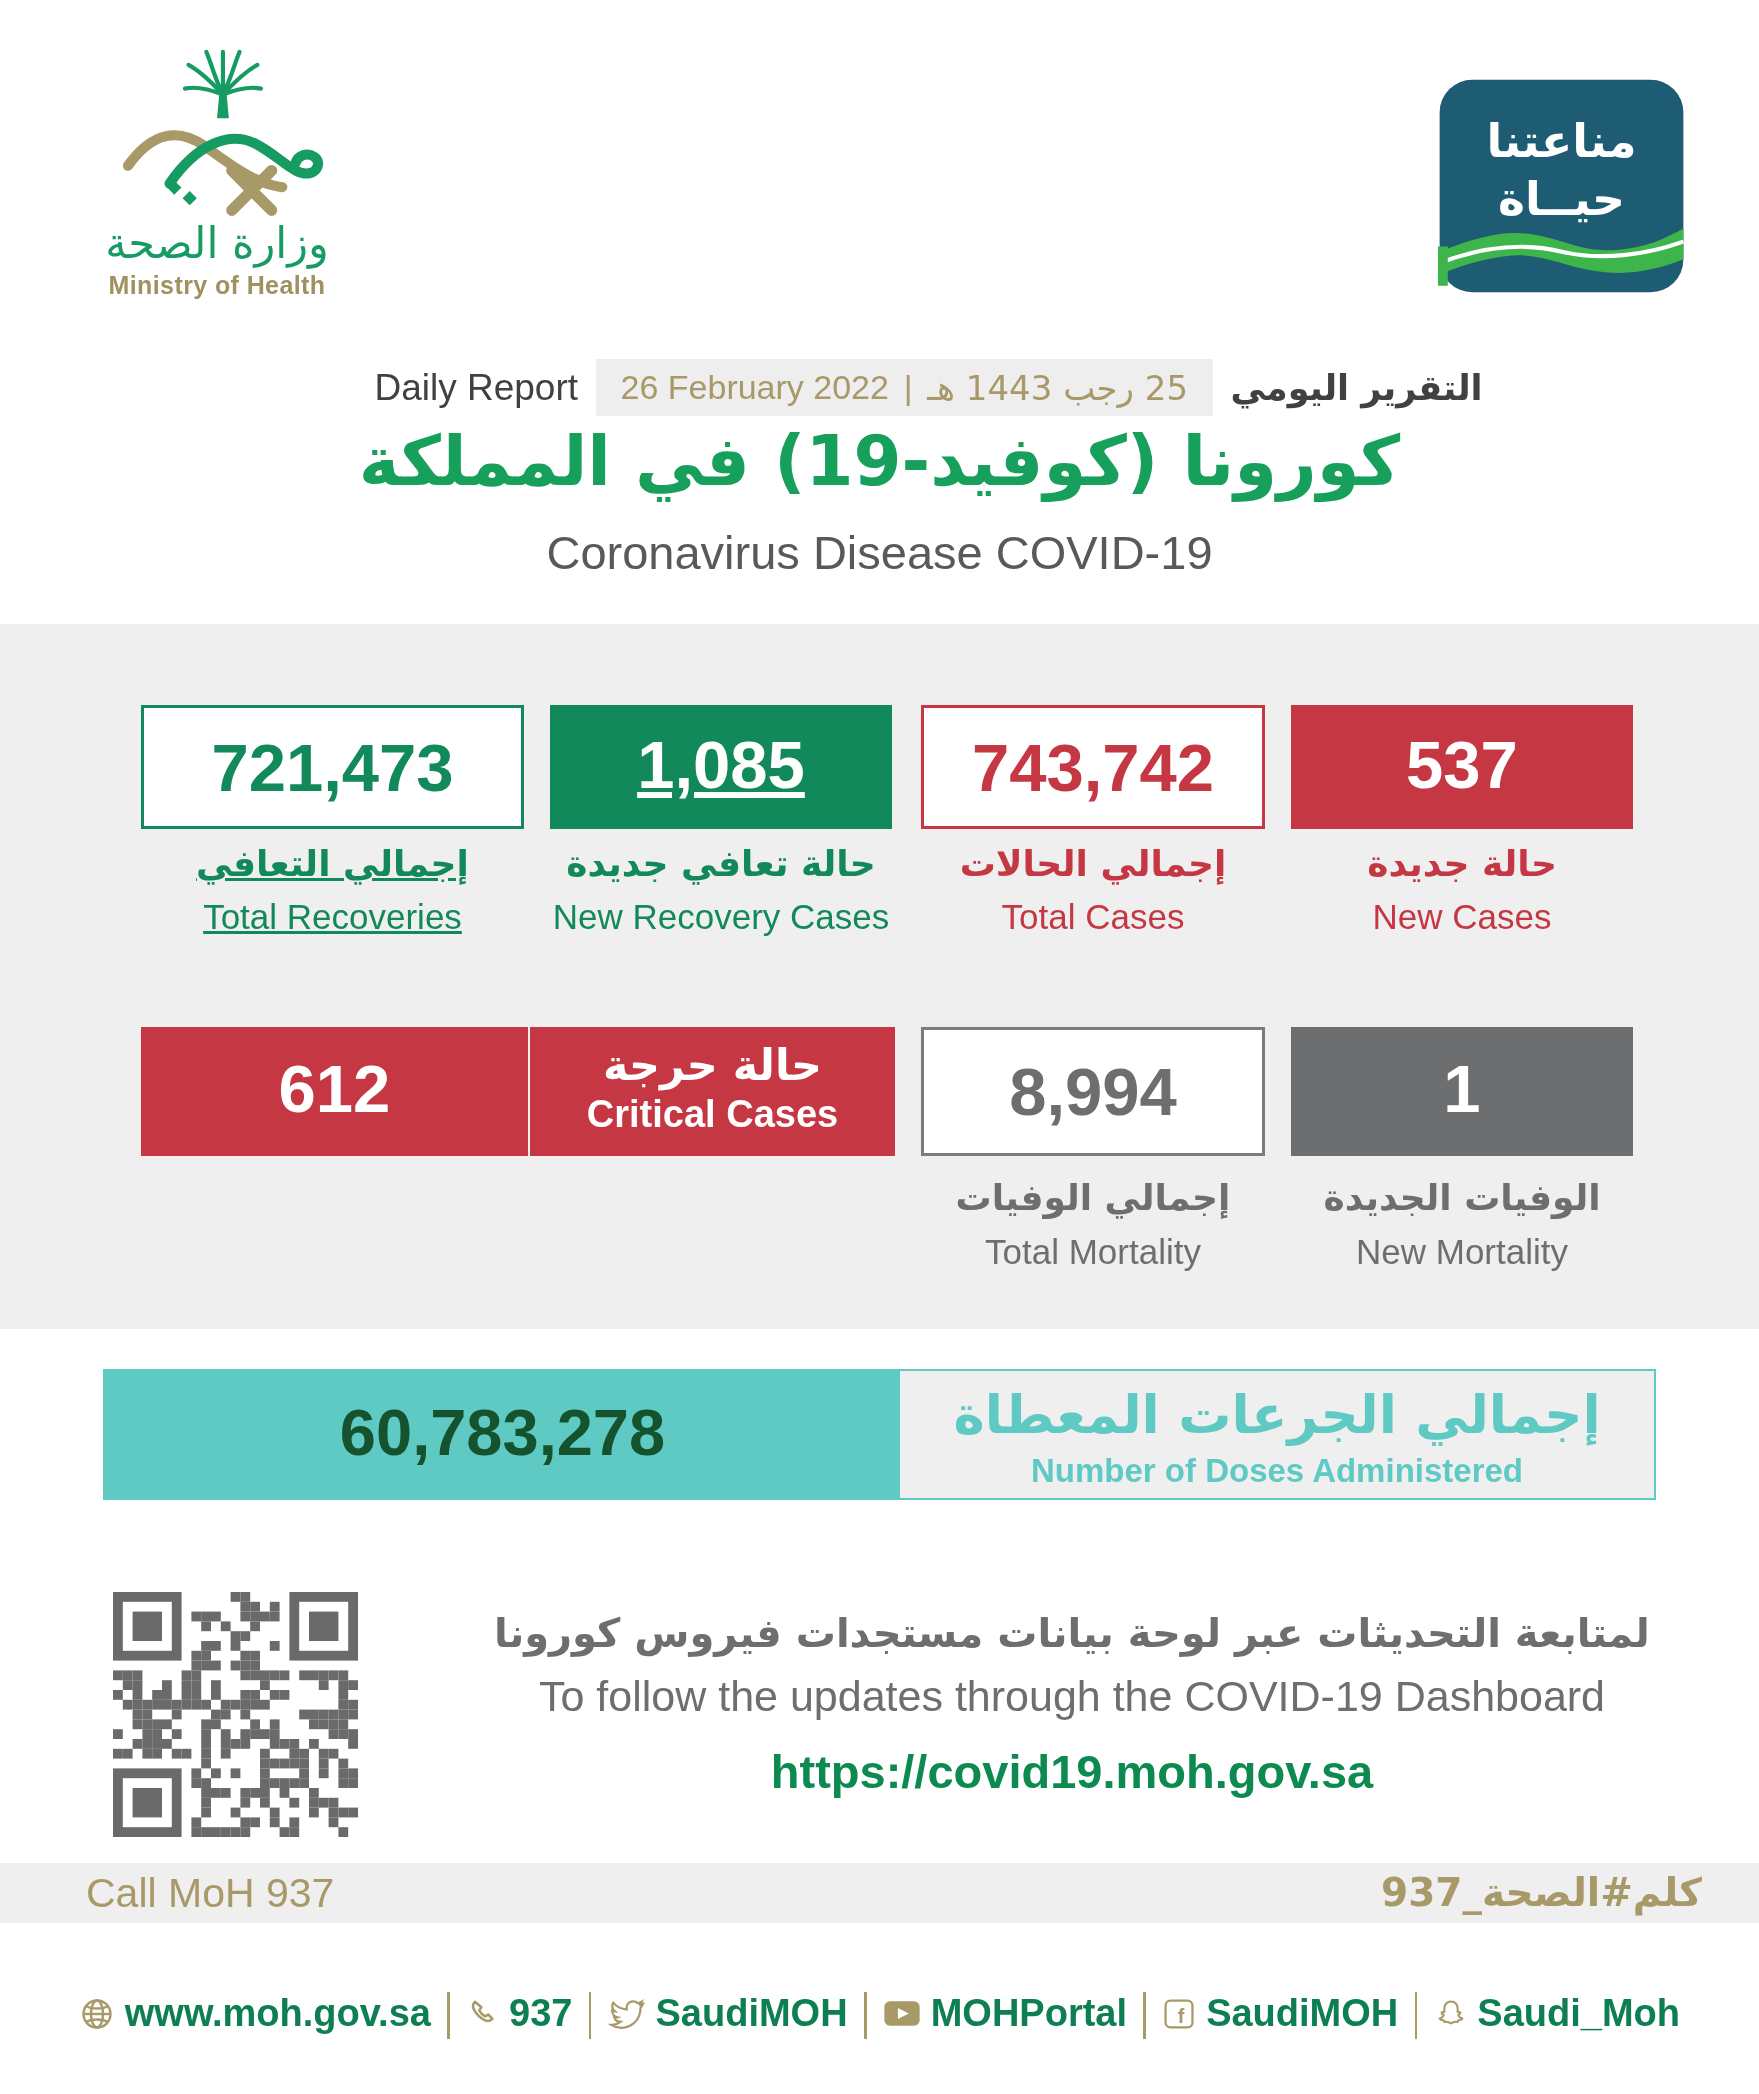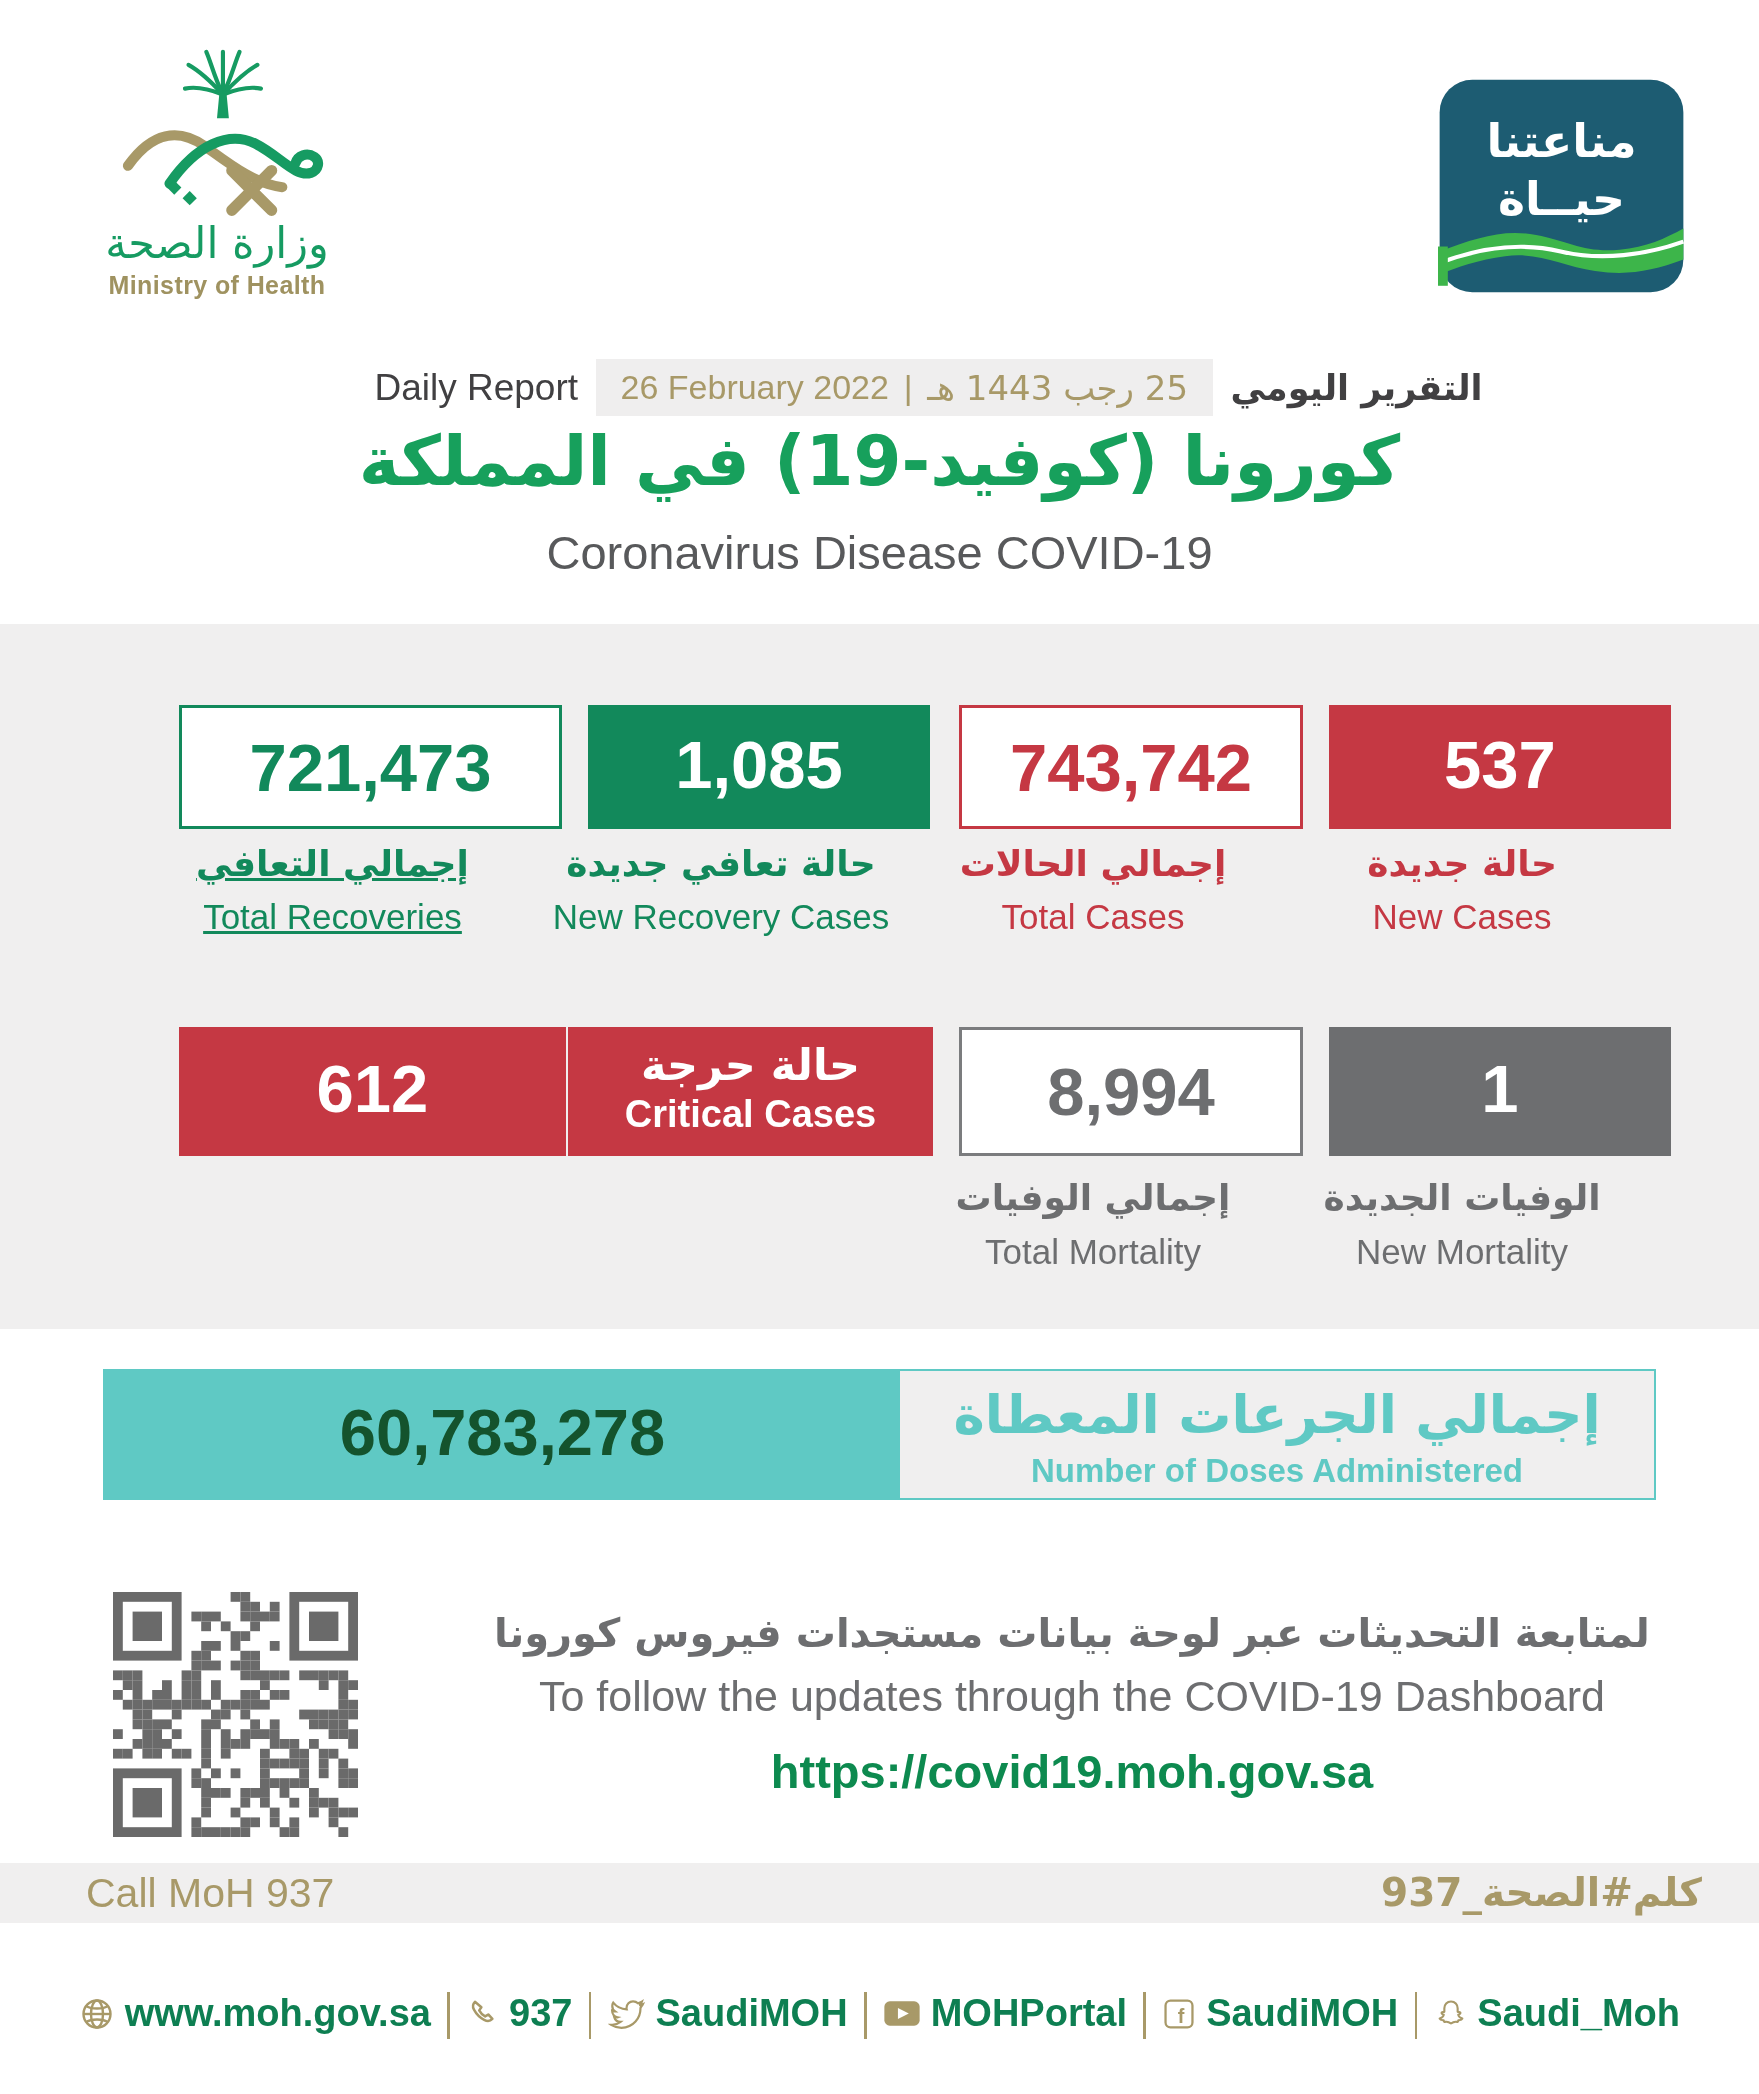--- a/index.html
+++ b/index.html
@@ -25,26 +25,26 @@
   .report-en { font-size:37px; font-weight:500; color:#414042; }
 
   .title    { top:421px; left:0; width:1759px; text-align:center; direction:rtl;
               font-size:69px; font-weight:700; color:#17a05c; }
   .subtitle { top:525px; left:0; width:1759px; text-align:center; font-size:47px;
               font-weight:500; color:#58595b; }
 
   
   .stats-bg { top:624px; left:0; width:1759px; height:705px; background:#f0efef; }
 
-  .card { position:absolute; text-align:center;margin-left:38px; }
+  .card { position:absolute; text-align:center; }
   .card .num { font-weight:700; font-size:67px; }
   .row1 { top:705px; height:124px; }
   .row1 .num { line-height:119px; }
   .card-white-green { left:141px;  width:383px; background:#fff; border:3.3px solid #12895b; color:#12895b; }
-  .card-green       { left:550px;  width:342px; background:#12895b; color:#fff; }
+  .card-green       { left:550px;  width:342px; background:#12895b; color:#fff;text-decoration:underline; }
   .card-white-red   { left:921px; width:344px; background:#fff; border:3.3px solid #c53843; color:#c53843; }
   .card-red         { left:1291px; width:342px; background:#c53843; color:#fff; }
 
   .row2 { top:1027px; height:129px; }
   .row2 .num { line-height:124px; }
   .card-612      { left:141px;  width:387px; background:#c53843; color:#fff; }
   .card-critical { left:530px;  width:365px; background:#c53843; color:#fff; padding-top:13px; }
   .card-critical .cr-ar { font-size:43px; font-weight:700; line-height:51px; }
   .card-critical .cr-en { font-size:38px; font-weight:700; line-height:46px; }
   .card-white-gray { left:921px; width:344px; background:#fff; border:3.3px solid #7b7c7e; color:#6d6e70; }

